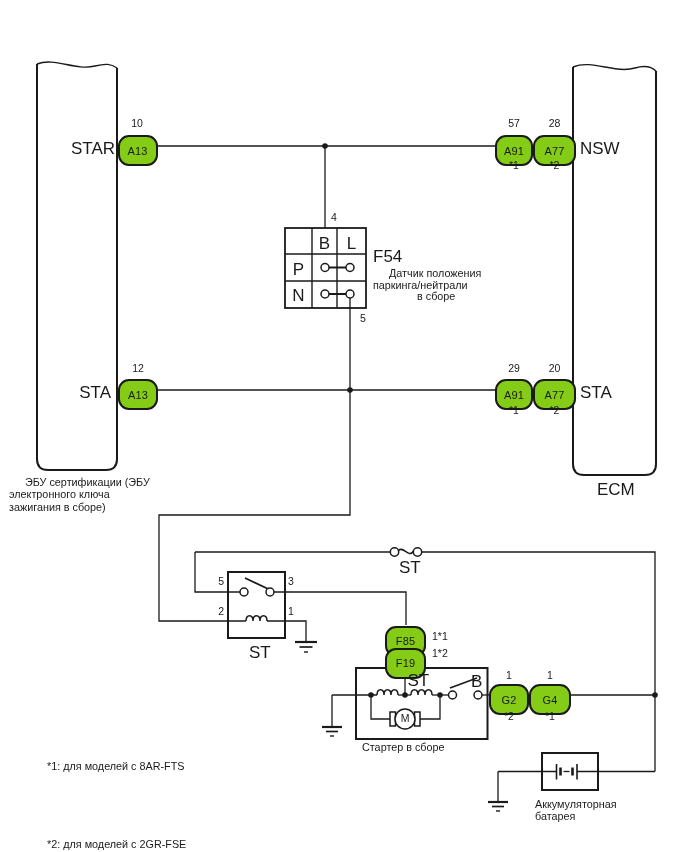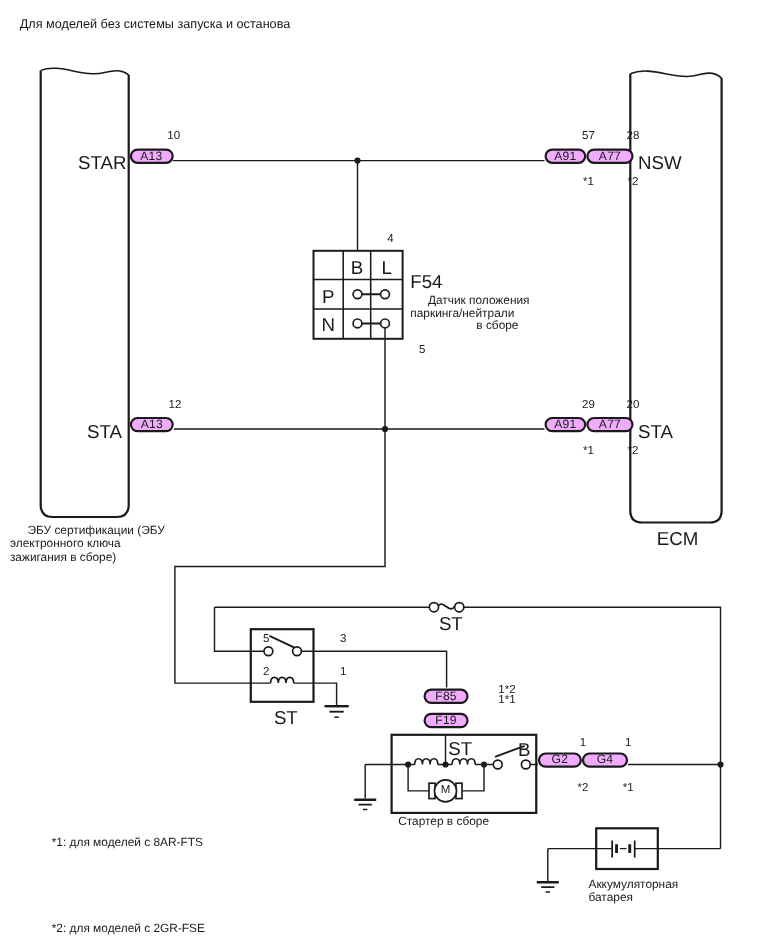--- a/index.html
+++ b/index.html
@@ -2,25 +2,25 @@
 <html><head>
 <meta charset="utf-8">
 <style>
   html,body{margin:0;padding:0;background:#fff;}
   #stage{
     position:relative;width:688px;height:852px;background:#fff;
     font-family:"Liberation Sans",sans-serif;color:#1a1a1a;overflow:hidden;
   }
   #wiresvg{position:absolute;left:0;top:0;}
   .lbl{position:absolute;white-space:nowrap;font-size:17px;line-height:1.1;}
-  .sm{font-size:10.5px;padding-left:21px;}
+  .sm{font-size:10.5px;}
   .cy{font-size:10.8px;}
   .pill{
-    position:absolute;box-sizing:border-box;height:14px;
-    border:2px solid #1a1a1a;border-radius:11px;background:#f0abfc;
+    position:absolute;box-sizing:border-box;height:31px;
+    border:2px solid #1a1a1a;border-radius:11px;background:#84cc16;
     display:flex;align-items:center;justify-content:center;
     font-size:11px;letter-spacing:0.2px;
   }
   .ctr{text-align:center;}
   .rt{text-align:right;}
   .mult{position:absolute;font-size:10.8px;line-height:12.2px;white-space:pre;}
 </style>
 </head>
 <body>
 
@@ -149,21 +149,20 @@
   <div class="pill" style="left:495px;top:135px;width:38px;">A91</div>
   <div class="pill" style="left:533px;top:135px;width:43px;">A77</div>
   <div class="pill" style="left:118px;top:379px;width:40px;">A13</div>
   <div class="pill" style="left:495px;top:379px;width:38px;">A91</div>
   <div class="pill" style="left:533px;top:379px;width:43px;">A77</div>
   <div class="pill" style="left:385px;top:625.5px;width:41px;">F85</div>
   <div class="pill" style="left:385px;top:647.5px;width:41px;">F19</div>
   <div class="pill" style="left:489px;top:684px;width:40px;">G2</div>
   <div class="pill" style="left:529px;top:684px;width:42px;">G4</div>
 
-  <span class="lbl" style="left:18px;top:16px;font-size:11.5px;">Для моделей без системы запуска и останова</span>
 
   <span class="lbl sm ctr" style="left:117px;top:117.5px;width:40px;">10</span>
   <span class="lbl rt" style="left:71px;top:139.5px;width:40px;">STAR</span>
   <span class="lbl sm ctr" style="left:118px;top:362.5px;width:40px;">12</span>
   <span class="lbl rt" style="left:71px;top:384px;width:40px;">STA</span>
   <div class="mult" style="left:9px;top:476px;">
     <span style="position:absolute;left:16px;top:0;">ЭБУ сертификации (ЭБУ</span>
     <span style="position:absolute;left:0;top:12.3px;white-space:nowrap;">электронного ключа</span>
     <span style="position:absolute;left:0;top:24.6px;white-space:nowrap;">зажигания в сборе)</span>
   </div>
@@ -184,32 +183,32 @@
   <span class="lbl sm" style="left:331px;top:212px;">4</span>
   <span class="lbl sm" style="left:360px;top:313px;">5</span>
   <span class="lbl ctr" style="left:312px;top:234.5px;width:25px;">B</span>
   <span class="lbl ctr" style="left:337px;top:234.5px;width:29px;">L</span>
   <span class="lbl ctr" style="left:285px;top:260.5px;width:27px;">P</span>
   <span class="lbl ctr" style="left:285px;top:287px;width:27px;">N</span>
   <span class="lbl" style="left:373px;top:248px;">F54</span>
   <div class="mult" style="left:373px;top:267px;">
     <span style="position:absolute;left:16px;top:0;white-space:nowrap;">Датчик положения</span>
     <span style="position:absolute;left:0;top:11.6px;white-space:nowrap;">паркинга/нейтрали</span>
-    <span style="position:absolute;left:16px;top:23.2px;white-space:nowrap;padding-left:44px;">в сборе</span>
+    <span style="position:absolute;left:0;top:23.2px;white-space:nowrap;padding-left:44px;">в сборе</span>
   </div>
 
   <span class="lbl sm rt" style="left:212px;top:575.5px;width:12px;">5</span>
   <span class="lbl sm" style="left:288px;top:575.5px;">3</span>
   <span class="lbl sm rt" style="left:212px;top:605.5px;width:12px;">2</span>
   <span class="lbl sm" style="left:288px;top:605.5px;">1</span>
   <span class="lbl" style="left:249px;top:643.5px;">ST</span>
 
   <span class="lbl" style="left:399px;top:558.5px;">ST</span>
   <span class="lbl sm" style="left:432px;top:630.5px;">1*1</span>
-  <span class="lbl sm" style="left:432px;top:622px;">1*2</span>
+  <span class="lbl sm" style="left:432px;top:648px;">1*2</span>
 
   <span class="lbl" style="left:407.5px;top:672px;">ST</span>
   <span class="lbl" style="left:471px;top:672.5px;">B</span>
   <span class="lbl ctr" style="left:395px;top:713px;width:20px;font-size:10.5px;">M</span>
   <span class="lbl cy" style="left:362px;top:742px;">Стартер в сборе</span>
   <span class="lbl sm ctr" style="left:489px;top:670px;width:40px;">1</span>
   <span class="lbl sm ctr" style="left:529px;top:670px;width:42px;">1</span>
   <span class="lbl sm ctr" style="left:489px;top:711px;width:40px;">*2</span>
   <span class="lbl sm ctr" style="left:529px;top:711px;width:42px;">*1</span>
 

